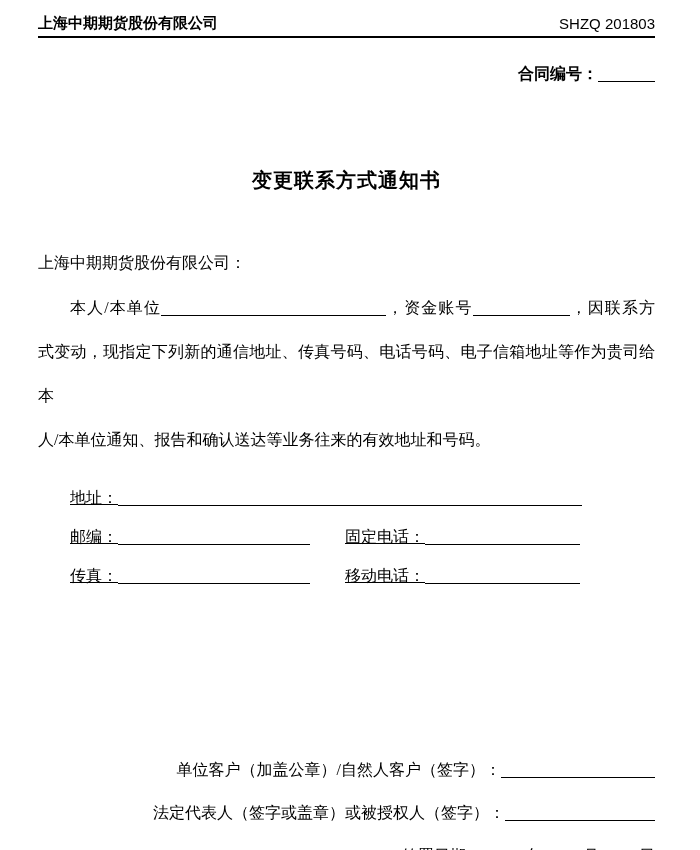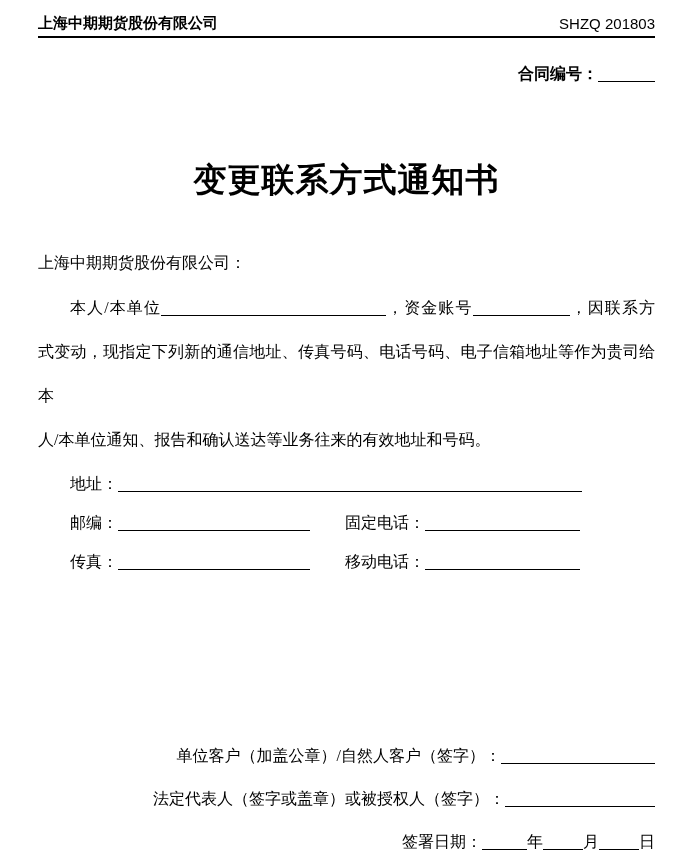--- a/index.html
+++ b/index.html
@@ -28,42 +28,42 @@
     font-family:"Liberation Sans","DejaVu Sans",sans-serif;
     font-weight:400;font-size:15px;line-height:16px;
   }
   
   .contract-row{margin-top:25px;line-height:22px;text-align:right;font-weight:bold;}
   
   .title{
     margin:80px 0 0 0;
     text-align:center;
     font-family:"Liberation Sans","DejaVu Sans",sans-serif;
-    font-weight:bold;font-size:33px;line-height:30px;letter-spacing:1px;
+    font-weight:bold;font-size:20px;line-height:30px;letter-spacing:1px;
   }
   
   .salutation{margin-top:57px;line-height:22px;}
   
   .para{margin-top:12px;}
   .pline{line-height:44px;}
   .just{text-align:justify;text-align-last:justify;}
   .indent{text-indent:32px;}
   .tight{letter-spacing:-0.15px;}
   
   .blank{
     display:inline-block;
     height:15px;
     border-bottom:1px solid #000;
     vertical-align:-3px;
   }
   .w57{width:57px}.w225{width:225px}.w97{width:97px}
   .w464{width:464px}.w192{width:192px}.w155{width:155px}.w435{width:435px}
   .w154{width:154px}.w150{width:150px}.w45{width:45px}.w40{width:40px}
   
-  .fields{margin-top:10px;}
+  .fields{margin-top:24px;text-decoration:underline;}
   .frow{padding-left:32px;line-height:24px;margin-bottom:15px;}
   .col2{margin-left:35px;}
   
   .sigs{margin-top:170px;}
   .srow{line-height:24px;margin-bottom:19px;text-align:right;}
 </style>
 </head>
 <body>
 
 <div class="page">

